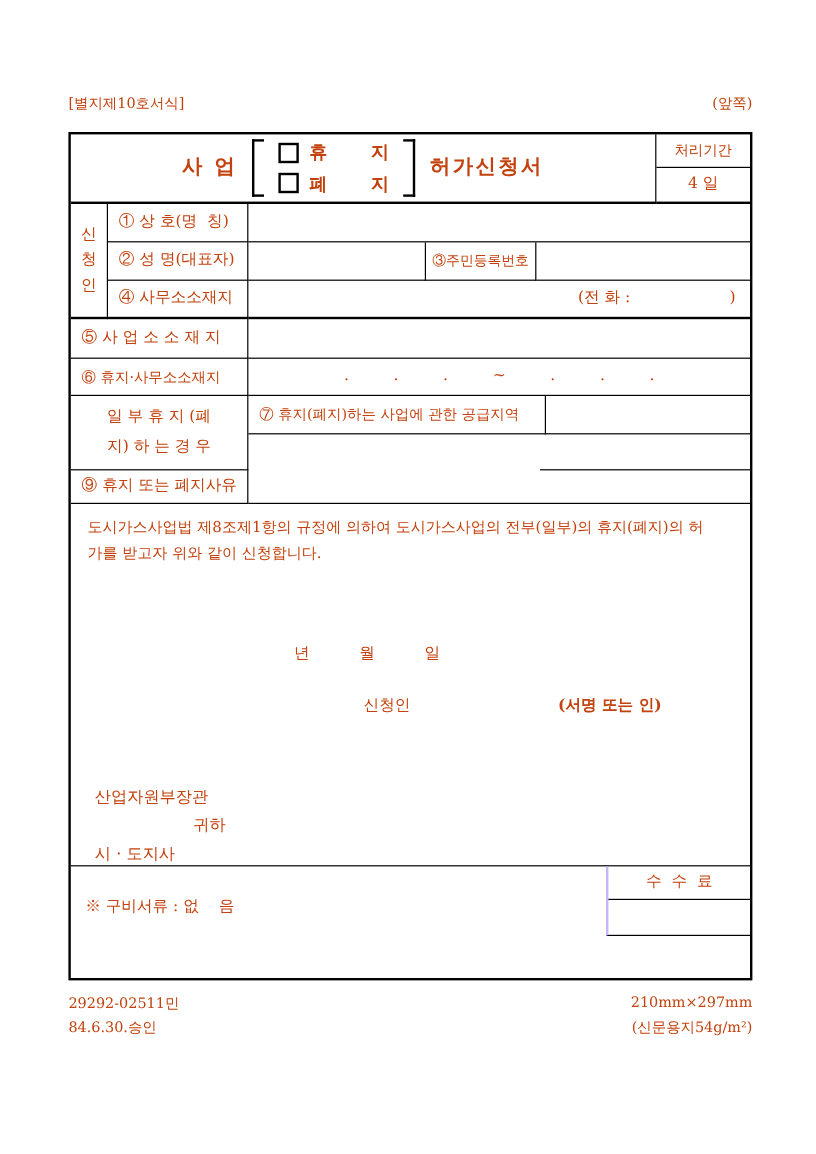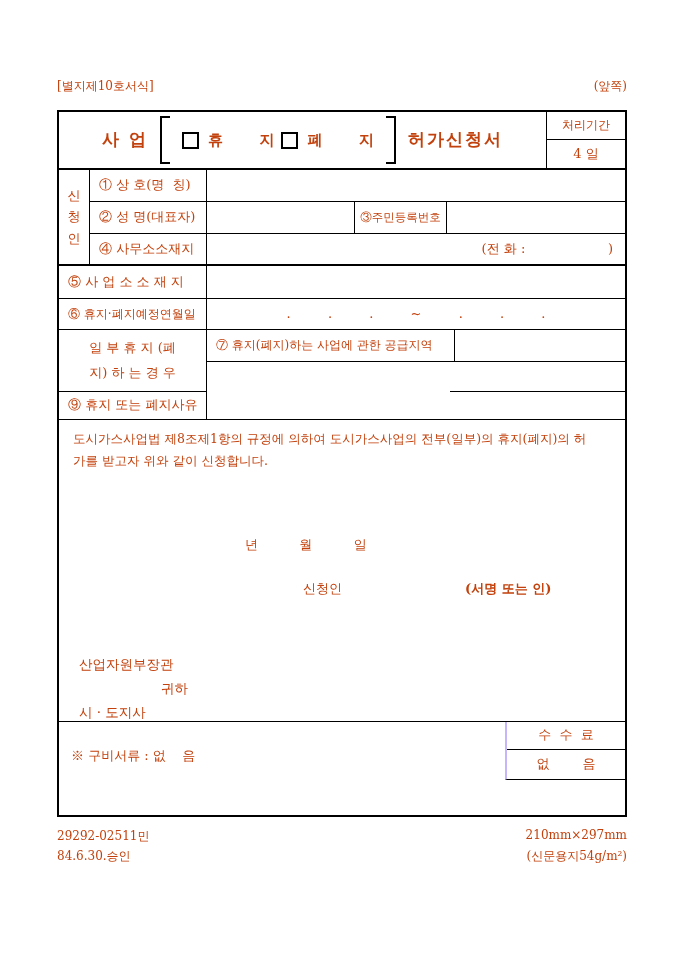--- a/index.html
+++ b/index.html
@@ -25,21 +25,21 @@
   .pl{padding-left:9px;}
   .small{font-size:12px;}
   .xsmall{font-size:11.5px;}
   .hdr{font-size:12px;}
   
   .title-cell{justify-content:center;gap:12px;}
   .t-big{font-size:17px;font-weight:bold;letter-spacing:2px;white-space:pre;}
   .bk{width:10px;height:48px;box-sizing:border-box;}
   .bk-l{border:2px solid #000;border-right:none;}
   .bk-r{border:2px solid #000;border-left:none;}
-  .opts{display:flex;flex-direction:row;gap:7px;align-items:center;}
+  .opts{display:flex;flex-direction:column;gap:7px;align-items:center;}
   .opt{display:flex;align-items:center;gap:9px;}
   .cb{width:13px;height:13px;border:2px solid #000;background:#fff;display:inline-block;}
   .opt-label{font-size:15px;font-weight:bold;white-space:pre;}
   .vstack{white-space:pre;line-height:1.65;text-align:center;}
   .body-cell{display:block;}
   .stmt{position:absolute;left:14px;top:8px;right:8px;font-size:12.5px;line-height:22px;white-space:pre-wrap;}
   .footer{font-size:12px;}
   .fee-box{position:absolute;left:446px;top:0;width:120px;height:58px;border-left:2px solid #c4b5fd;border-bottom:1px solid #000;box-sizing:border-box;}
   .fee-row{box-sizing:border-box;display:flex;align-items:center;justify-content:center;font-size:13px;white-space:pre;}
 </style>
@@ -83,21 +83,21 @@
     <div class="cell br bb" style="left:148px;top:90px;width:148px;height:32px;"></div>
     <div class="cell br bb ctr xsmall" style="left:296px;top:90px;width:92px;height:32px;">③주민등록번호</div>
     <div class="cell bb" style="left:388px;top:90px;width:178px;height:32px;"></div>
 
     <div class="cell br bb2 pl pre" style="left:31px;top:122px;width:117px;height:32px;">④ 사무소소재지</div>
     <div class="cell bb2 pre" style="left:148px;top:122px;width:418px;height:32px;justify-content:flex-end;padding-right:12px;">(전 화 :                    )</div>
 
     <div class="cell br bb pl pre" style="left:0;top:154px;width:148px;height:33px;">⑤ 사 업 소 소 재 지</div>
     <div class="cell bb" style="left:148px;top:154px;width:418px;height:33px;"></div>
 
-    <div class="cell br bb pl pre small" style="left:0;top:187px;width:148px;height:31px;">⑥ 휴지·폐지예정연월일</div>
+    <div class="cell br bb pl pre small" style="left:0;top:187px;width:148px;height:31px;">⑥ 휴지·사무소소재지</div>
     <div class="cell bb ctr pre" style="left:148px;top:187px;width:418px;height:31px;">.         .         .         ~         .         .         .</div>
 
     <div class="cell br bb ctr vstack" style="left:0;top:218px;width:148px;height:62px;line-height:1.9;">일 부 휴 지 (폐
 지) 하 는 경 우</div>
     <div class="cell br bb pl pre small" style="left:148px;top:218px;width:248px;height:32px;">⑦ 휴지(폐지)하는 사업에 관한 공급지역</div>
     <div class="cell bb" style="left:396px;top:218px;width:170px;height:32px;"></div>
     <div class="cell bb" style="left:391px;top:250px;width:175px;height:30px;"></div>
 
     <div class="cell br bb pl pre" style="left:0;top:280px;width:148px;height:28px;">⑨ 휴지 또는 폐지사유</div>
     <div class="cell bb" style="left:148px;top:280px;width:418px;height:28px;"></div>
@@ -110,21 +110,20 @@
       <div class="abs pre" style="left:406px;top:161px;font-size:13px;font-weight:bold;">(서명 또는 인)</div>
       <div class="abs" style="left:20px;top:236px;font-size:13.5px;">산업자원부장관</div>
       <div class="abs" style="left:102px;top:260px;font-size:13.5px;">귀하</div>
       <div class="abs" style="left:20px;top:284px;font-size:13.5px;">시 · 도지사</div>
     </div>
 
     <div class="cell body-cell" style="left:0;top:610px;width:566px;height:93px;">
       <div class="abs pre" style="left:12px;top:26px;font-size:13px;">※ 구비서류 : 없    음</div>
       <div class="fee-box">
         <div class="fee-row bb" style="height:28px;">수  수  료</div>
-        <div class="fee-row" style="height:28px;">없        음</div>
       </div>
     </div>
 
   </div>
 
   <div class="abs footer" style="left:57px;top:828px;">29292-02511민</div>
   <div class="abs footer" style="left:57px;top:848px;">84.6.30.승인</div>
   <div class="abs footer" style="right:53px;top:828px;">210mm×297mm</div>
   <div class="abs footer" style="right:53px;top:848px;">(신문용지54g/m²)</div>
 

